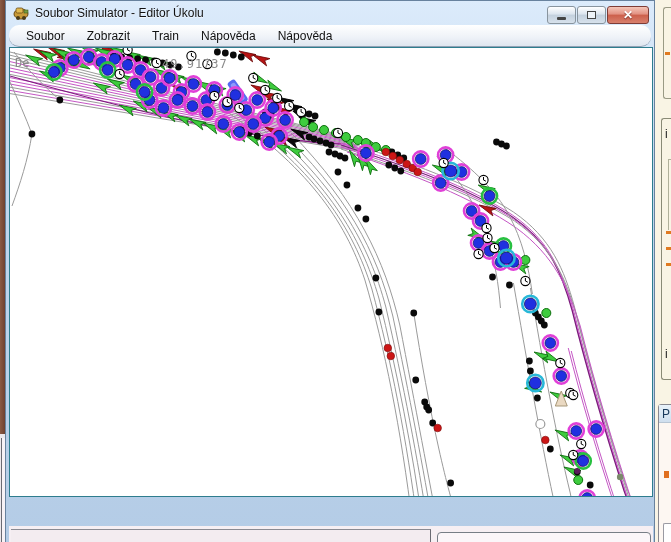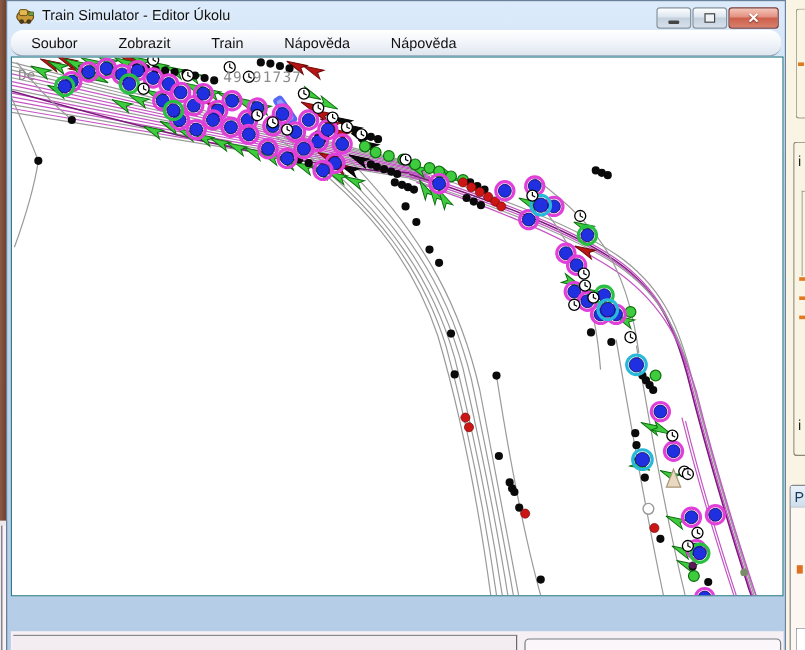--- a/index.html
+++ b/index.html
@@ -29,29 +29,29 @@
     background:linear-gradient(180deg,#ffffff,#dbe4ee 45%,#c3d0dd 50%,#d7e1ec);
     display:flex;align-items:center;justify-content:center;box-sizing:border-box;
     font-size:10px;color:#333;}
   .win-btn.close{width:42px;border:1px solid #7e3c36;
     background:linear-gradient(180deg,#f4c6b8,#e29081 45%,#cc5f4b 50%,#d8806d);}
   .glyph-min{width:9px;height:3px;background:#444;margin-top:7px;border-radius:1px;}
   .glyph-max{width:9px;height:8px;border:1px solid #444;box-sizing:border-box;background:#eef3f8;}
   .glyph-close{color:#fff;font-weight:bold;font-size:12px;line-height:1;text-shadow:0 1px 1px #7a2a20;}
 
   .menubar{height:21px;margin:0 3px;background:linear-gradient(180deg,#ffffff,#eef2f8 60%,#dfe6ef);
-    border-bottom:1px solid #91a1b4;display:flex;align-items:center;padding-left:8px;gap:16px;border-radius:10px;}
+    border-bottom:1px solid #91a1b4;display:flex;align-items:center;padding-left:8px;gap:4px;border-radius:10px;}
   .menu-item{font-size:12px;color:#111;padding:2px 9px;}
 
   .map-viewport{position:absolute;left:3px;top:46px;width:644px;height:450px;
     background:#ffffff;border:1px solid #2e7d8e;box-sizing:border-box;overflow:hidden;}
   .map-label{position:absolute;font-family:"DejaVu Sans Mono", monospace;font-size:12px;color:#8a8a8a;
     pointer-events:none;}
   .lbl-de{left:5px;top:8px;}
-  .lbl-coord{left:152px;top:9px;letter-spacing:1px;margin-left:24px;}
+  .lbl-coord{left:152px;top:9px;letter-spacing:1px;}
 
   .window-bottom{position:absolute;left:3px;top:525px;width:644px;height:17px;background:#f6eff3;}
   .bottom-left-box{position:absolute;left:2px;top:3px;width:419px;height:20px;
     border-top:1px solid #8a8a92;border-right:1px solid #6a6a72;background:#f3ecf0;}
   .bottom-right-box{position:absolute;left:428px;top:6px;width:212px;height:16px;
     border:1px solid #777e86;border-radius:4px 4px 0 0;background:#fbf6f9;}
 
   
   .right-strip{position:absolute;left:656px;top:0;width:15px;height:542px;background:#f9f4e4;}
   .rs-box1{position:absolute;left:7px;top:7px;width:10px;height:90px;
@@ -76,21 +76,21 @@
 
 <div class="window">
   <div class="titlebar">
     <svg width="17" height="16" viewBox="0 0 17 16">
       <ellipse cx="8" cy="9" rx="7" ry="5" fill="#c89a38" stroke="#6a4a14" stroke-width="1"></ellipse>
       <rect x="3" y="3" width="7" height="5" rx="1.5" fill="#e0b850" stroke="#6a4a14" stroke-width="0.8"></rect>
       <circle cx="5" cy="13" r="2" fill="#4a3a18"></circle>
       <circle cx="11" cy="13" r="2" fill="#4a3a18"></circle>
       <rect x="11" y="5" width="4" height="3" fill="#7a9a40" stroke="#3a5a1a" stroke-width="0.6"></rect>
     </svg>
-    <span class="title-text">Train Simulator - Editor Úkolu</span>
+    <span class="title-text">Soubor Simulator - Editor Úkolu</span>
     <div class="win-buttons">
       <div class="win-btn">
           <div class="glyph-min"></div>
         </div>
       <div class="win-btn">
           <div class="glyph-max"></div>
         </div>
       <div class="win-btn close">
           <span class="glyph-close">✕</span>
         </div>

